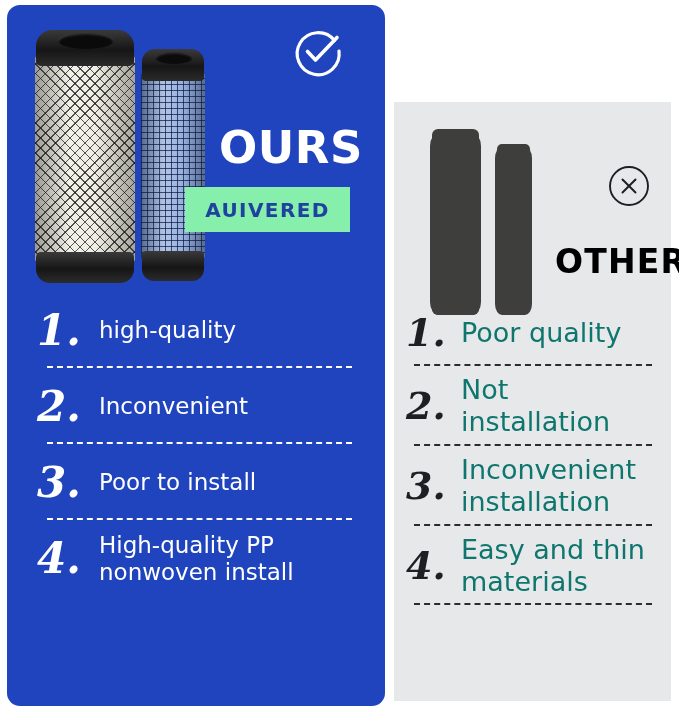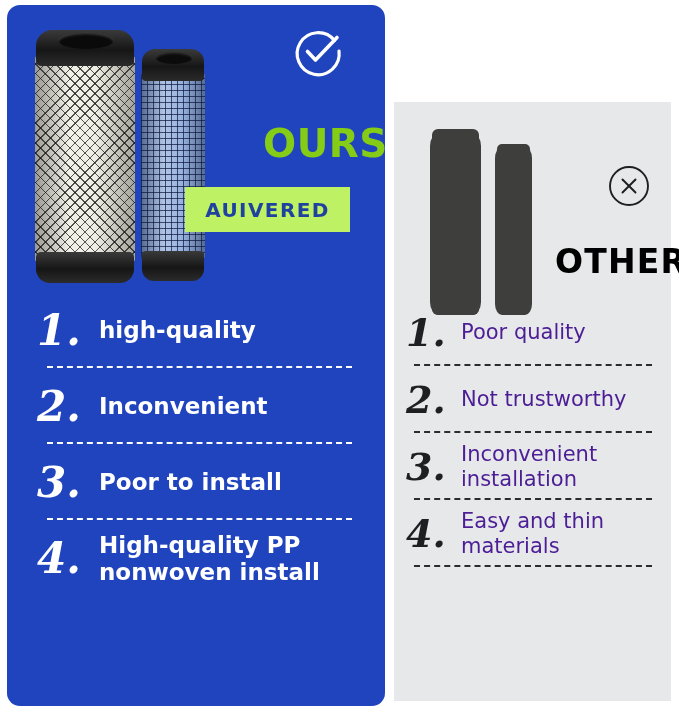--- a/index.html
+++ b/index.html
@@ -124,35 +124,34 @@
     left: 283px;
     top: 18px;
     width: 56px;
     height: 56px;
   }
 
   .ours-title {
     position: absolute;
     left: 212px;
     top: 116px;
-    font-size: 39px;
+    font-size: 45px;
     font-weight: bold;
-    color: #84cc16;
+    color: #ffffff;
     letter-spacing: 0.5px;
     font-family: "DejaVu Sans", sans-serif;
-    margin-left: 44px;
   }
 
   .brand-badge {
     position: absolute;
     left: 178px;
     top: 182px;
     width: 165px;
     height: 45px;
-    background: #bef264;
+    background: #86efac;
     display: flex;
     align-items: center;
     justify-content: center;
   }
   .brand-badge span {
     font-size: 20px;
     color: #20429f;
     letter-spacing: 1.4px;
     font-weight: 600;
     font-family: "DejaVu Sans", sans-serif;
@@ -288,21 +287,21 @@
   }
   .num {
     font-family: "DejaVu Serif", serif;
     font-style: italic;
     font-weight: bold;
     flex: 0 0 auto;
     text-align: left;
   }
   .txt {
     font-family: "DejaVu Sans", sans-serif;
-    font-weight: bold;
+    font-weight: normal;
   }
   .rule {
     border-top-style: dashed;
     border-top-width: 2px;
     height: 0;
   }
 
   
   .list-left .row { min-height: 58px; }
   .list-left .num {
@@ -324,22 +323,22 @@
 
   
   .list-right .row { min-height: 52px; }
   .list-right .num {
     font-size: 38px;
     color: #1d1f22;
     width: 55px;
     line-height: 1;
   }
   .list-right .txt {
-    font-size: 21px;
-    color: #4c1d95;
+    font-size: 27px;
+    color: #0f766e;
     line-height: 1.2;
     font-weight: normal;
     font-family: "DejaVu Sans", sans-serif;
   }
   .list-right .rule {
     border-top-color: #2a2c2f;
     margin: 5px 0 8px 8px;
     width: 238px;
   }
 </style>
@@ -372,21 +371,21 @@
   <div class="list list-right">
 
     <div class="row">
       <div class="num">1.</div>
       <div class="txt">Poor quality</div>
     </div>
     <div class="rule"></div>
 
     <div class="row">
       <div class="num">2.</div>
-      <div class="txt">Not trustworthy</div>
+      <div class="txt">Not installation</div>
     </div>
     <div class="rule"></div>
 
     <div class="row">
       <div class="num">3.</div>
       <div class="txt">Inconvenient installation</div>
     </div>
     <div class="rule"></div>
 
     <div class="row">

